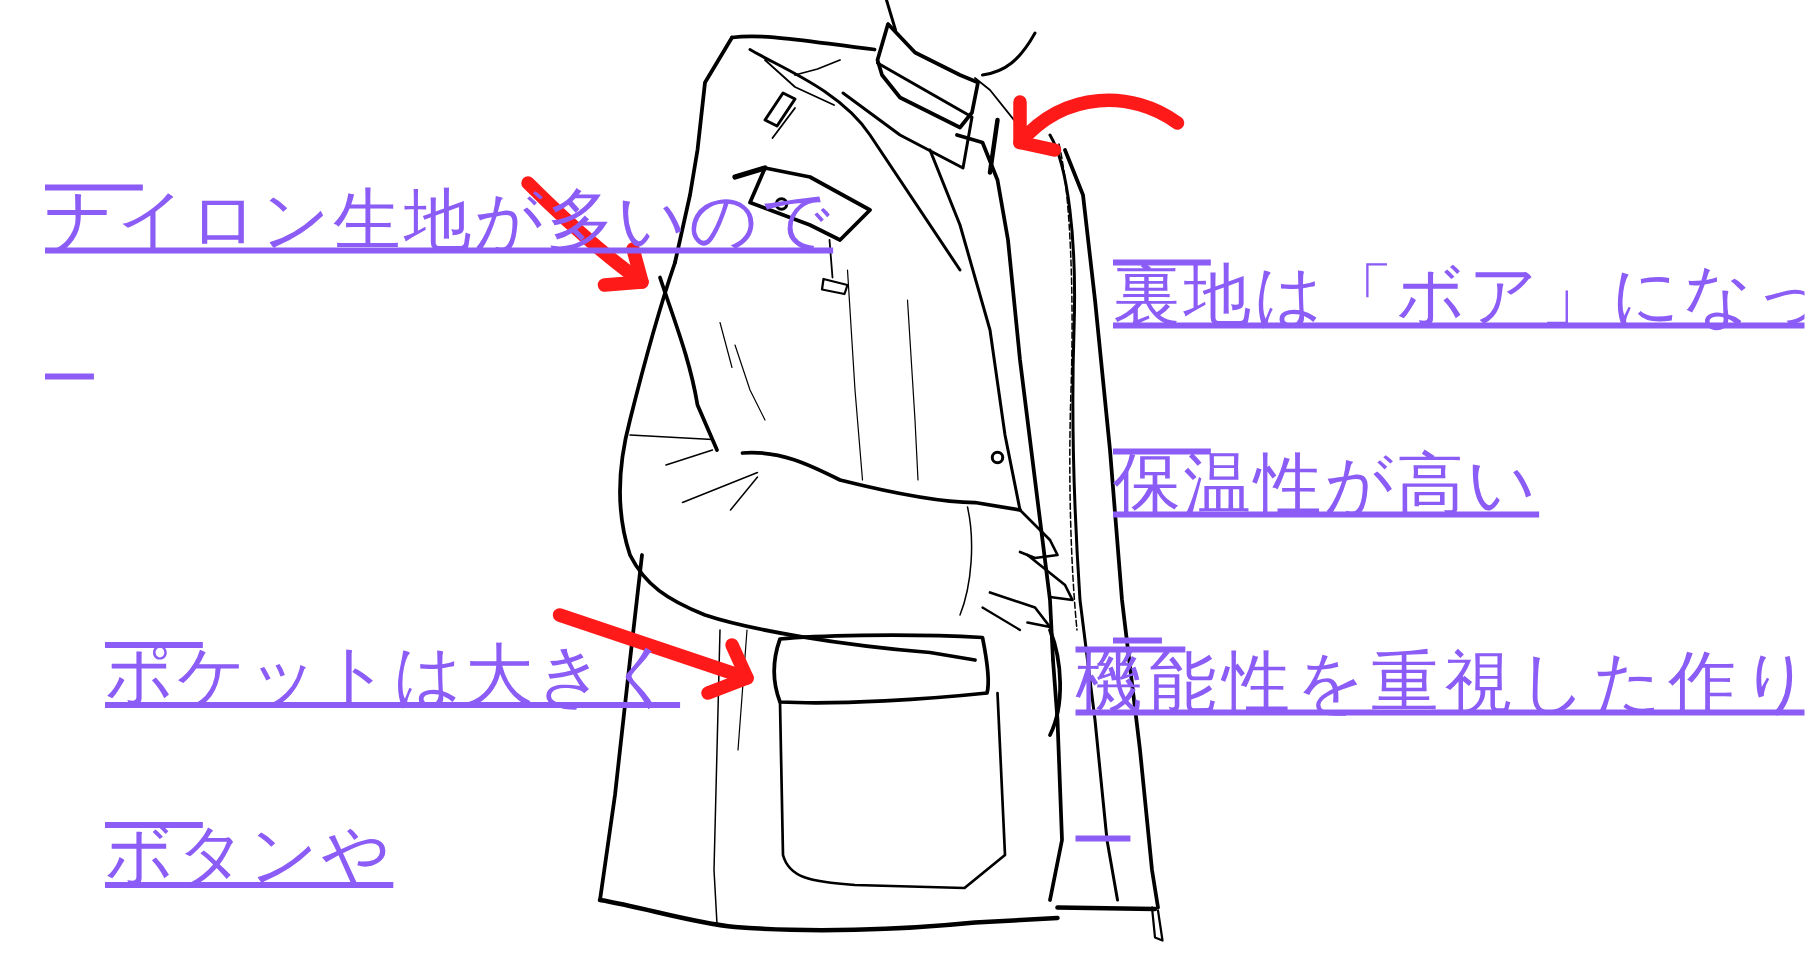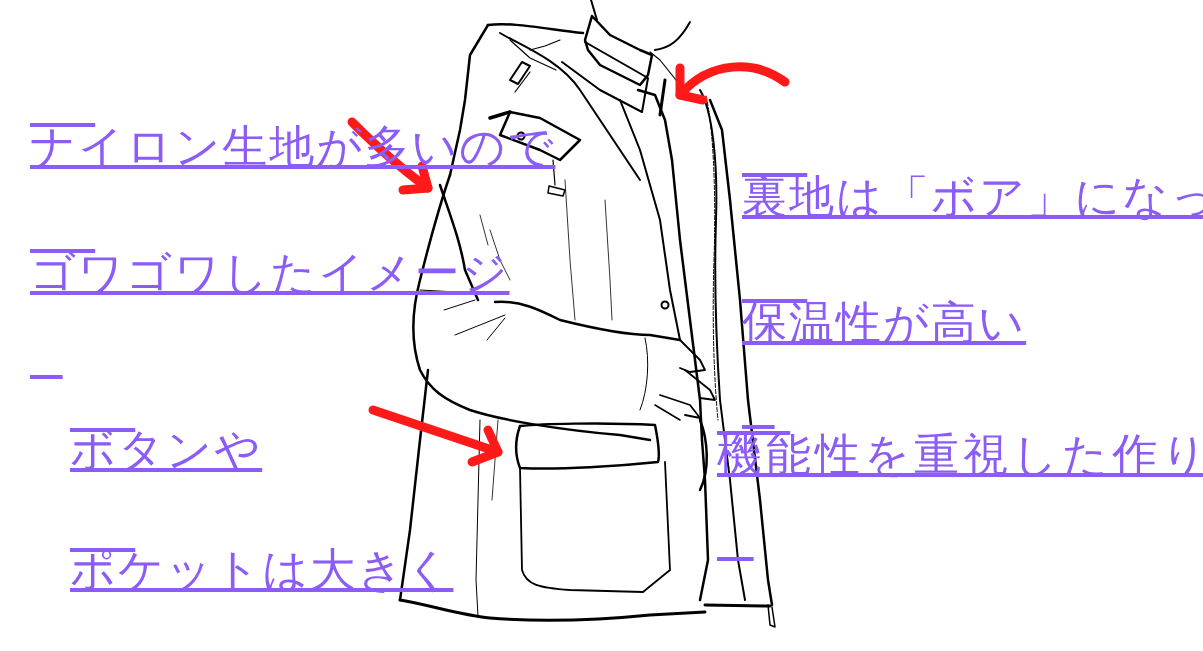--- a/index.html
+++ b/index.html
@@ -96,32 +96,31 @@
       <path d="M403 190 L428 188 L422 166"></path>
       <path d="M785 82 C755 60 710 60 680 95"></path>
       <path d="M680 68 L680 95 L703 100"></path>
       <path d="M373 410 L498 452"></path>
       <path d="M472 462 L498 452 L488 430"></path>
     </g>
   </svg>
 
   <div class="note" id="note-nylon">
     <span class="line">ナイロン生地が多いので</span>
-    <span class="line">ゴワゴワしたイメージ</span>
   </div>
 
   <div class="note" id="note-boa">
     <span class="line">裏地は「ボア」になってて</span>
     <span class="line">保温性が高い</span>
   </div>
 
   <div class="note" id="note-func">
     <span class="line">機能性を重視した作り</span>
   </div>
 
   <div class="note" id="note-pocket">
+    <span class="line">ポケットは大きく</span>
     <span class="line">ボタンや</span>
-    <span class="line">ポケットは大きく</span>
     
     
   </div>
 
 </div>
 
 </body></html>

